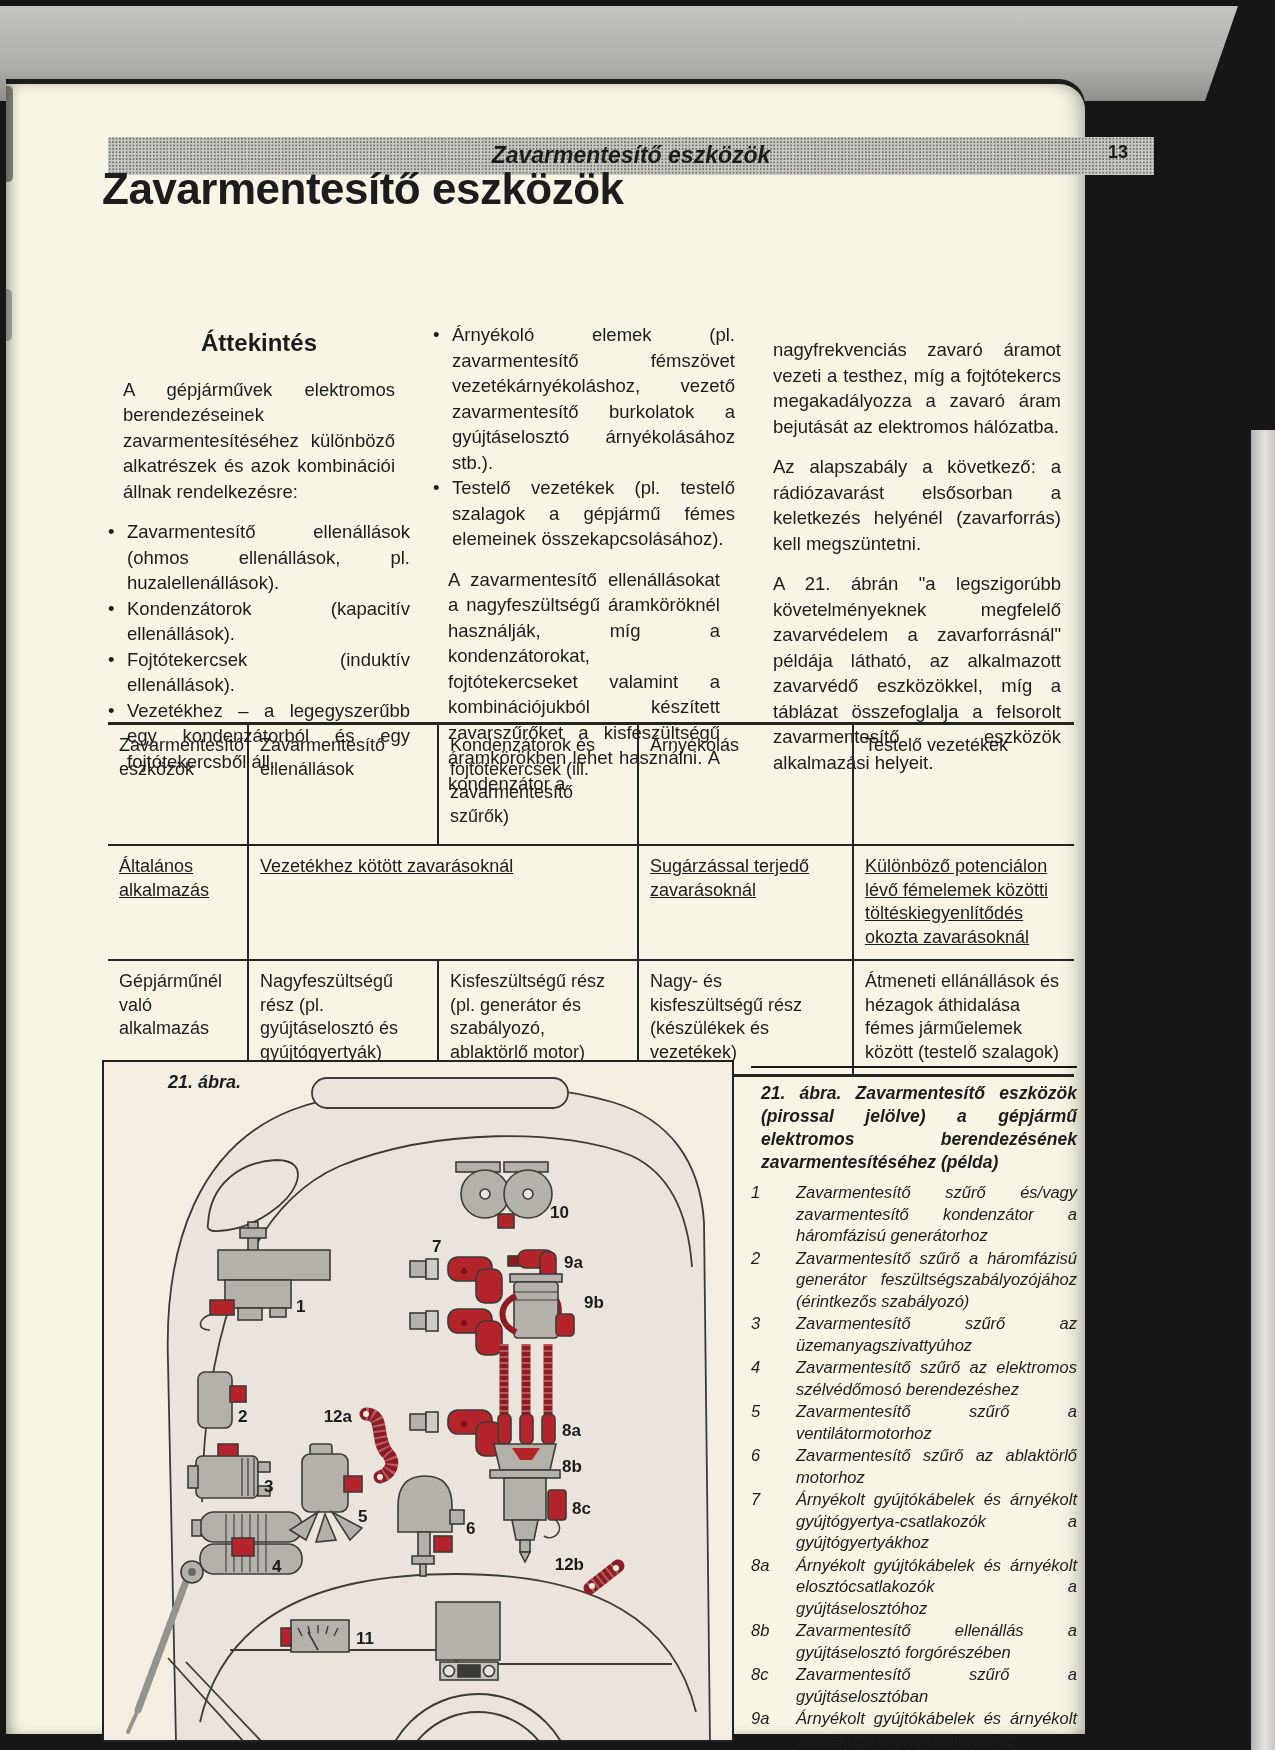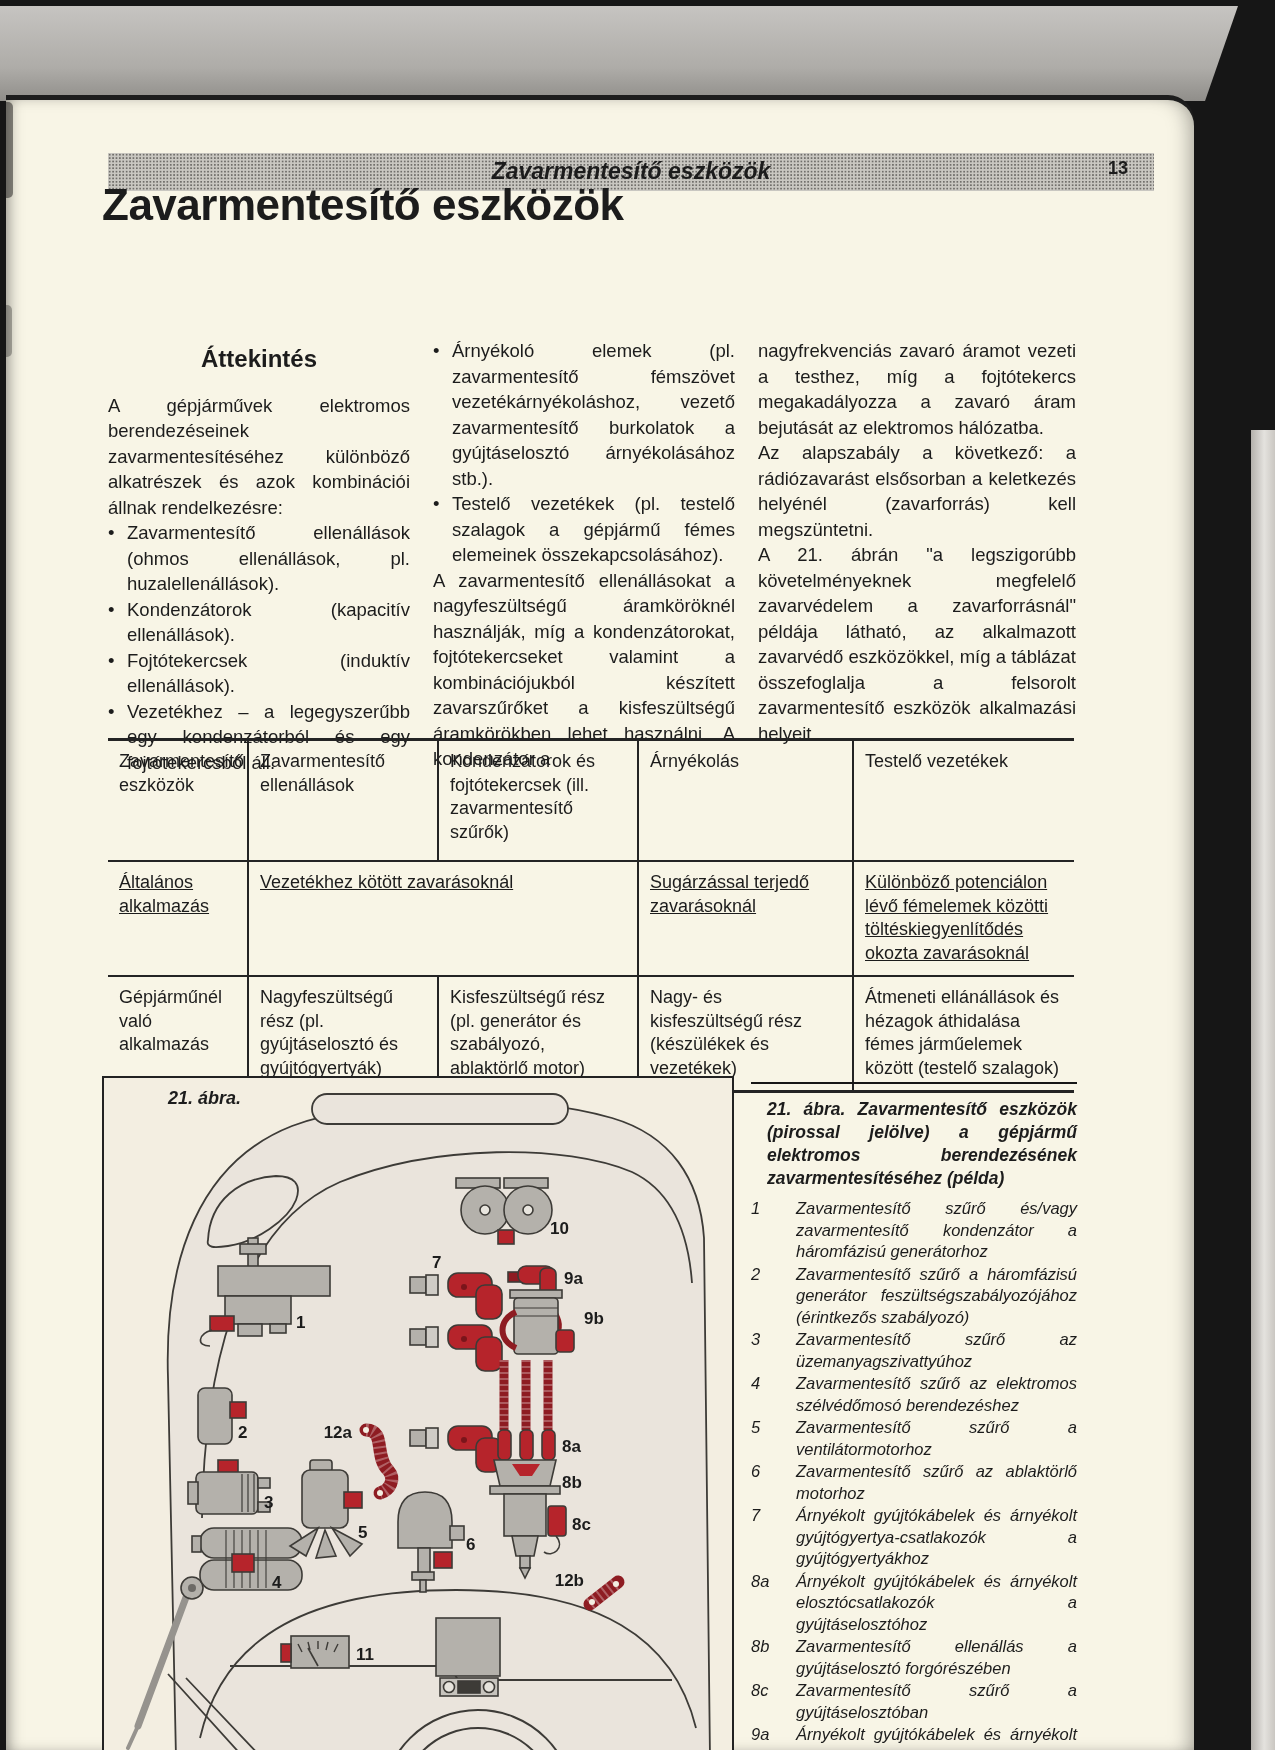--- a/index.html
+++ b/index.html
@@ -5,21 +5,21 @@
   html,body{margin:0;padding:0;background:#141414;}
   .scan{position:relative;width:1275px;height:1750px;background:#161616;overflow:hidden;
         font-family:"Liberation Sans",sans-serif;color:#1c1c1c;}
   
   .cover-band{position:absolute;top:6px;left:0;width:1246px;height:95px;
         background:linear-gradient(180deg,#c6c4c1,#aeaca8 65%,#908e8a);
         clip-path:polygon(0 0,1238px 0,1205px 100%,0 100%);}
   .paper-edge{position:absolute;right:0;top:430px;width:24px;bottom:0;
         background:linear-gradient(90deg,#b4b1ac,#e4e2de 55%,#cac7c2);}
   
-  .page{position:absolute;top:100px;left:6px;width:1188px;height:1650px;
+  .page{position:absolute;top:84px;left:6px;width:1079px;height:1650px;
         background:#f8f5e6;border-radius:0 26px 0 0;
         box-shadow:0 -5px 0 #1d1d1d, inset 10px 0 16px -9px rgba(0,0,0,.5), inset -14px 0 22px -12px rgba(0,0,0,.38);}
   .smudge{position:absolute;left:0;background:#2c2a28;opacity:.55;border-radius:0 5px 5px 0;}
   .sm1{top:2px;width:7px;height:96px;}
   .sm2{top:205px;width:6px;height:52px;opacity:.35;}
 
   
   .header-bar{position:absolute;left:102px;top:53px;width:1046px;height:38px;
         background-color:#c9c7c1;
         background-image:radial-gradient(circle,#716f6b 0.9px,transparent 1.05px);
@@ -29,21 +29,21 @@
   .header-bar .pageno{position:absolute;right:26px;top:5px;font-size:18px;font-weight:700;}
 
   h1.title{position:absolute;left:96px;top:80px;margin:0;font-size:44px;font-weight:700;letter-spacing:-0.5px;}
 
   
   .col{position:absolute;top:238px;font-size:18.5px;line-height:25.5px;text-align:justify;}
   .col1{left:102px;width:302px;}
   .col2{left:427px;width:302px;}
   .col3{left:752px;width:318px;}
   .col h2{margin:8px 0 21px 0;font-size:24px;font-weight:700;text-align:center;}
-  .col p{margin:0;}
+  .col p{margin:15px;}
   .bul{display:flex;margin:0;}
   .bul .dot{flex:none;width:19px;}
   .bul .btext{flex:1;text-align:justify;}
 
   
   table.apps{position:absolute;left:102px;top:638px;width:966px;border-collapse:collapse;
         border-top:3px solid #242424;border-bottom:3px solid #242424;table-layout:fixed;}
   table.apps th,table.apps td{border-left:2px solid #242424;vertical-align:top;
         padding:9px 12px 10px 11px;font-size:18px;font-weight:400;line-height:23.5px;text-align:left;}
   table.apps th:first-child,table.apps td:first-child{border-left:none;}
@@ -56,21 +56,21 @@
   
   .figure{position:absolute;left:96px;top:976px;width:632px;height:682px;box-sizing:border-box;
         border:2px solid #222;background:#f3eee1;}
   .fig-label{position:absolute;left:16px;top:10px;font-size:18px;font-weight:700;font-style:italic;z-index:2;margin-left:48px;}
   .figure svg{position:absolute;left:0;top:0;}
   svg text{font:700 17px "Liberation Sans",sans-serif;fill:#1c1c1c;}
 
   
   .caption{position:absolute;left:745px;top:982px;width:326px;}
   .caption hr{border:none;border-top:2.5px solid #161616;margin:0 0 14px 0;}
-  .cap-head{margin:0 0 8px 16px;font-size:17.5px;line-height:23px;font-weight:700;font-style:italic;text-align:justify;}
+  .cap-head{margin:0 0 8px 10px;font-size:17.5px;line-height:23px;font-weight:700;font-style:italic;text-align:justify;}
   .cap-item{display:flex;font-size:16.5px;line-height:21.5px;font-style:italic;margin:1px 0;}
   .cap-item .num{flex:none;width:45px;}
   .cap-item .txt{flex:1;text-align:justify;}
 </style>
 </head>
 <body>
 
 <div class="scan">
   <div class="cover-band"></div>
   <div class="paper-edge"></div>

